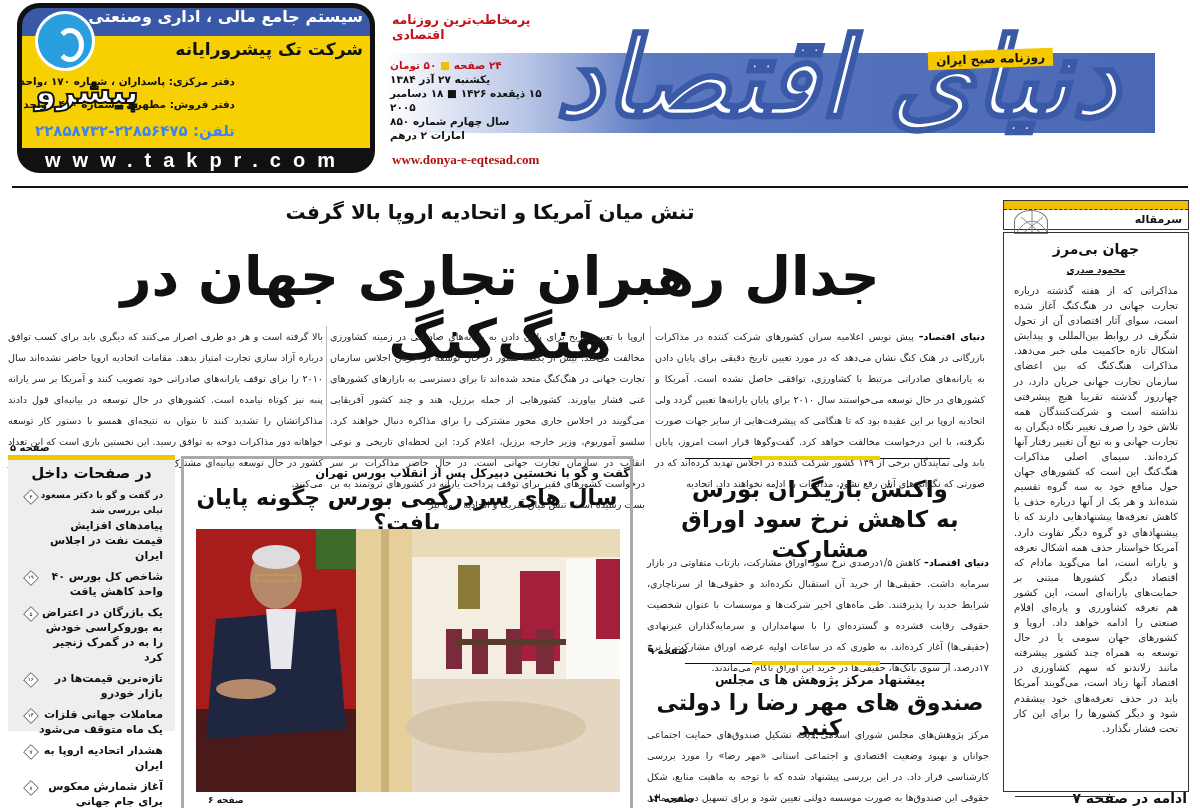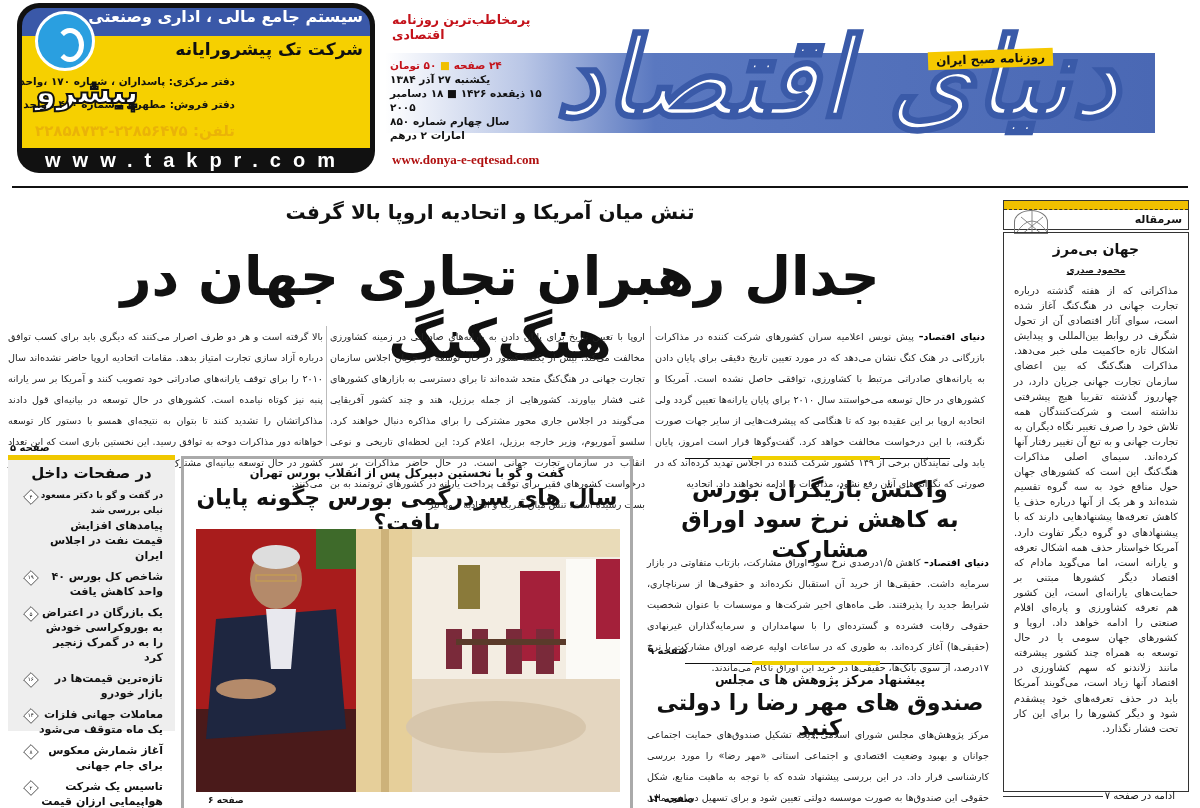--- a/index.html
+++ b/index.html
@@ -9,21 +9,21 @@
 
   
   #ad { left: 17px; top: 3px; width: 358px; height: 170px; background: #111; border-radius: 22px; overflow: hidden; }
   #ad .band { position: absolute; left: 0; right: 0; }
   #ad .top-band { top: 5px; height: 28px; background: #3a58a8; border-radius: 18px 18px 0 0; margin: 0 5px; }
   #ad .yellow { top: 33px; height: 112px; background: #f6d000; margin: 0 5px; }
   #ad .url-band { bottom: 0; height: 25px; color: #fff; font-family: "Liberation Sans", sans-serif; font-weight: bold; font-size: 20px; letter-spacing: 12px; text-align: center; line-height: 25px; }
   #ad .ad-title { position: absolute; right: 12px; top: 4px; color: #fff; font-weight: bold; font-size: 16px; direction: rtl; }
   #ad .ad-company { position: absolute; right: 12px; top: 36px; color: #111; font-weight: bold; font-size: 17px; direction: rtl; }
   #ad .ad-line { position: absolute; right: 140px; color: #111; font-weight: bold; font-size: 10.5px; direction: rtl; white-space: nowrap; }
-  #ad .ad-phone { position: absolute; right: 140px; top: 119px; color: #eab308; font-weight: bold; font-size: 15px; direction: rtl; white-space: nowrap; }
+  #ad .ad-phone { position: absolute; right: 140px; top: 119px; color: #3b82f6; font-weight: bold; font-size: 15px; direction: rtl; white-space: nowrap; }
   #ad .logo-circle { position: absolute; left: 18px; top: 8px; width: 60px; height: 60px; border-radius: 50%; background: #2a9fe0; border: 3px solid #fff; }
   #ad .logo-circle::after { content: ""; position: absolute; left: 18px; top: 14px; width: 18px; height: 24px; border: 5px solid #fff; border-left-color: transparent; border-radius: 50%; }
   #ad .pishro { position: absolute; left: 14px; top: 68px; width: 112px; height: 70px; font-size: 34px; font-weight: bold; color: #fff; -webkit-text-stroke: 2px #111; direction: rtl; text-align: center; }
 
   
   #tagline { left: 392px; top: 12px; width: 176px; color: #c4121a; font-weight: bold; font-size: 12.5px; direction: rtl; text-align: left; }
   #blueband { left: 385px; top: 53px; width: 770px; height: 80px; background: linear-gradient(to right, #ffffff 0%, #b9c6e6 18%, #5a78c0 35%, #4a68b4 100%); }
   #issue { left: 390px; top: 58px; width: 180px; font-size: 10.5px; font-weight: bold; color: #111; direction: rtl; text-align: left; line-height: 14px; }
   #issue .hl { color: #c4121a; }
   #issue .sq { color: #f0c000; }
@@ -50,35 +50,35 @@
   
   #ed-box { left: 1003px; top: 200px; width: 186px; height: 604px; }
   #ed-head { position: absolute; left: 0; top: 0; width: 186px; height: 30px; border: 1px solid #333; background: #fff; }
   #ed-head .ybar { position: absolute; left: 0; top: 0; right: 0; height: 9px; background: #f0c000; border-bottom: 1px dashed #333; }
   #ed-head .lbl { position: absolute; right: 6px; top: 12px; font-size: 11px; font-weight: bold; direction: rtl; }
   #ed-head .globe { position: absolute; left: 10px; top: 9px; width: 34px; height: 24px; border: 1px solid #777; border-radius: 50% 50% 0 0; overflow: hidden; }
   #ed-body { position: absolute; left: 0; top: 32px; width: 186px; height: 560px; border: 1px solid #333; border-top: 1px solid #333; padding: 6px 10px 0 10px; }
   #ed-title { font-size: 14px; font-weight: bold; direction: rtl; text-align: center; margin-top: 2px; }
   #ed-author { font-size: 9px; font-weight: bold; direction: rtl; text-align: center; margin-top: 8px; text-decoration: underline; }
   #ed-text { font-size: 10px; line-height: 15.1px; direction: rtl; text-align: justify; margin-top: 8px; color: #222; }
-  #ed-cont { position: absolute; left: 0; top: 590px; width: 186px; font-size: 10px; font-weight: normal; direction: rtl; text-align: right; padding-right: 14px; }
+  #ed-cont { position: absolute; left: 12px; top: 590px; width: 186px; font-size: 14px; font-weight: bold; direction: rtl; text-align: right; padding-right: 14px; }
   #ed-cont::before { content: ""; position: absolute; left: 0; top: 6px; width: 100px; height: 1px; background: #333; }
 
   
   #inside { left: 8px; top: 455px; width: 167px; height: 276px; background: #eeeeee; border-top: 5px solid #f0c800; padding: 4px 12px; }
   #inside-title { font-size: 15px; font-weight: bold; direction: rtl; text-align: center; }
   .inside-item { display: flex; flex-direction: row-reverse; align-items: flex-start; margin-top: 6px; direction: rtl; }
   .inside-item .num { flex: 0 0 14px; width: 14px; height: 14px; border: 1px solid #333; transform: rotate(45deg) scale(0.8); font-size: 7px; text-align: center; line-height: 12px; margin-left: 4px; margin-top: 2px; background: #fff; }
   .inside-item .num span { display: inline-block; transform: rotate(-45deg); }
   .inside-item .txt { font-size: 11px; font-weight: bold; line-height: 15px; text-align: right; flex: 1; }
   .inside-item .small { font-size: 9px; }
 
   
   #feature { left: 181px; top: 456px; width: 452px; height: 352px; border: 3px solid #aaa; border-bottom: none; }
-  #feat-kicker { position: absolute; left: 0; top: 7px; width: 446px; font-size: 11.5px; font-weight: bold; direction: rtl; text-align: center; }
+  #feat-kicker { position: absolute; left: 0; top: 7px; width: 446px; font-size: 11.5px; font-weight: bold; direction: rtl; text-align: right; }
   #feat-title { position: absolute; left: 0; top: 26px; width: 446px; font-size: 22px; font-weight: bold; direction: rtl; text-align: center; }
   #photo { position: absolute; left: 12px; top: 70px; width: 424px; height: 263px; overflow: hidden; background: #e9e0d0; }
   #feat-page { position: absolute; left: 24px; top: 336px; font-size: 9px; font-weight: bold; direction: rtl; }
 
   
   #rule2 { left: 685px; top: 458px; width: 265px; height: 1px; background: #111; }
   #rule2y { left: 752px; top: 456px; width: 128px; height: 4px; background: #f0d000; }
   #s2-title { left: 640px; top: 474px; width: 360px; font-size: 23px; font-weight: bold; line-height: 30px; direction: rtl; text-align: center; }
   #s2-body { left: 647px; top: 552px; width: 342px; }
   #s2-page { left: 648px; top: 645px; }
@@ -178,20 +178,24 @@
     <div class="num"><span>۵</span></div>
     <div class="txt">یک بازرگان در اعتراض به بوروکراسی خودش را به در گمرک زنجیر کرد</div>
   </div>
   <div class="inside-item">
     <div class="num"><span>۱۶</span></div>
     <div class="txt">تازه‌ترین قیمت‌ها در بازار خودرو</div>
   </div>
   <div class="inside-item">
     <div class="num"><span>۱۴</span></div>
     <div class="txt">معاملات جهانی فلزات یک ماه متوقف می‌شود</div>
+  </div>
+  <div class="inside-item">
+    <div class="num"><span>۷</span></div>
+    <div class="txt">هشدار اتحادیه اروپا به ایران</div>
   </div>
   <div class="inside-item">
     <div class="num"><span>۸</span></div>
     <div class="txt">آغاز شمارش معکوس برای جام جهانی</div>
   </div>
   <div class="inside-item">
     <div class="num"><span>۲</span></div>
     <div class="txt">تاسیس یک شرکت هواپیمایی ارزان قیمت</div>
   </div>
 </div>

